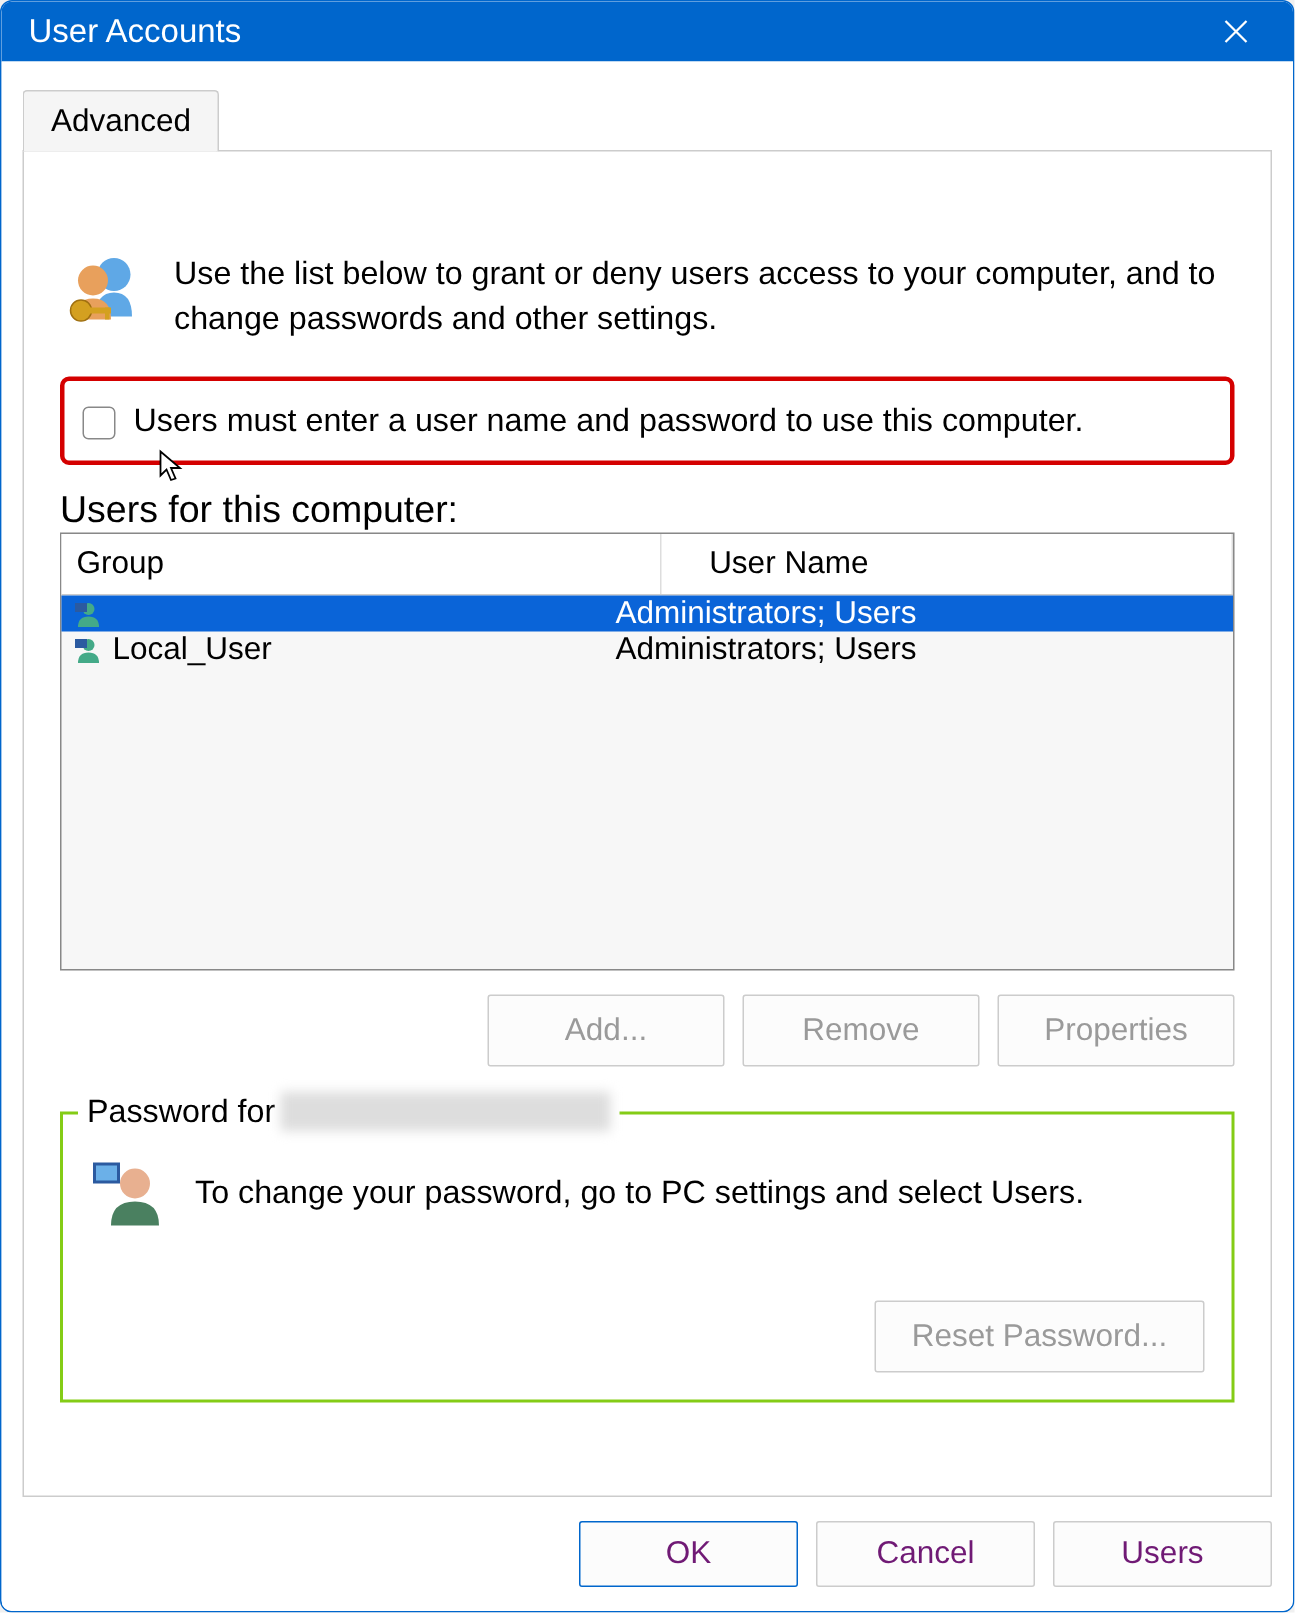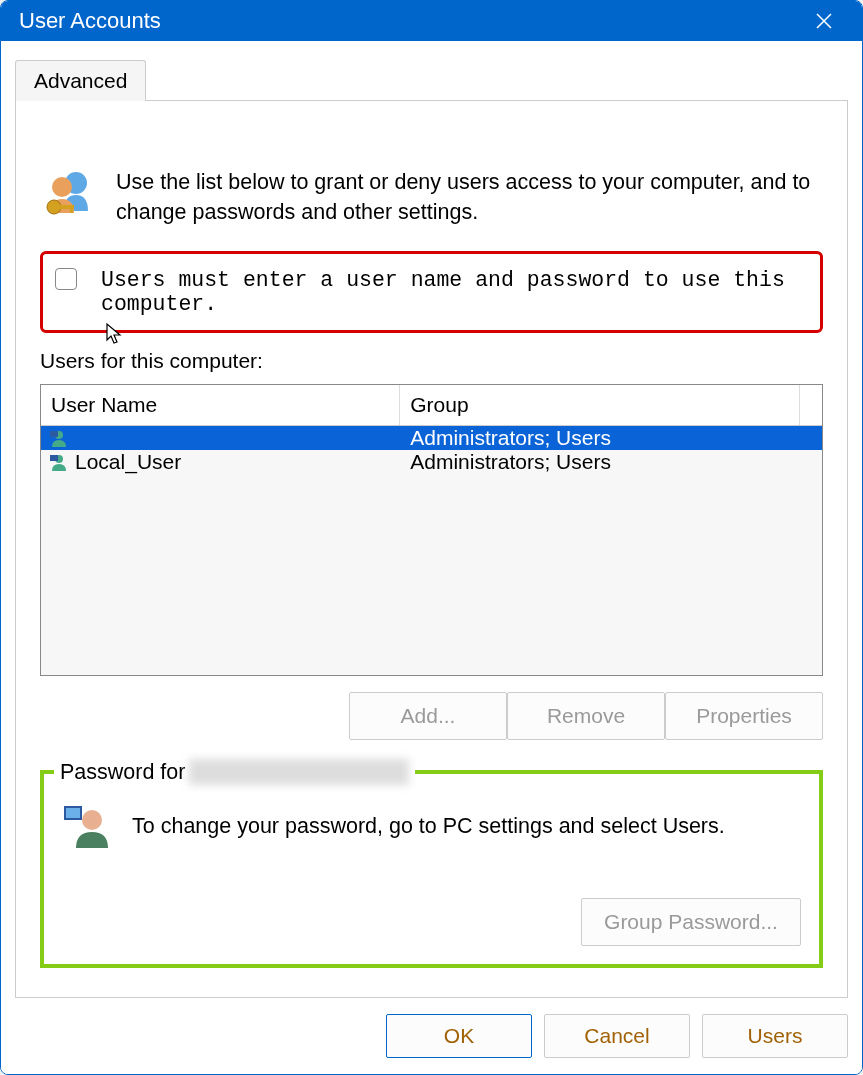--- a/index.html
+++ b/index.html
@@ -98,45 +98,44 @@
     }
     .highlight-box {
       border: 3px solid #d40000;
       border-radius: 6px;
       padding: 14px 12px;
       margin-bottom: 12px;
       position: relative;
     }
     .checkbox-row {
       display: flex;
-      align-items: flex-start;
-      gap: 24px;
-      font-family: Liberation Mono, monospace;
+      align-items: flex-end;
+      gap: 12px;
     }
     .checkbox {
       width: 22px;
       height: 22px;
       border: 1.5px solid #888;
       border-radius: 4px;
       background: #fff;
       flex-shrink: 0;
       cursor: pointer;
     }
     .checkbox-label {
       font-size: 21.5px;
       color: #000;
     }
     .cursor {
       position: absolute;
       left: 62px;
       bottom: -16px;
     }
     .list-label {
-      font-size: 21px;
-      margin-bottom: 11px;
+      font-size: 25px;
+      margin-bottom: 0;
       margin-top: 4px;
     }
     .user-table {
       border: 1px solid #888;
       height: 292px;
       background: #f7f7f7;
       margin-bottom: 16px;
     }
     .table-header {
       display: flex;
@@ -179,38 +178,39 @@
       height: 20px;
       margin-left: 6px;
       margin-right: 4px;
       flex-shrink: 0;
     }
     .td-name { width: calc(46% - 34px); display: flex; align-items: center; }
     .td-group { flex: 1; padding-left: 10px; }
     .button-row {
       display: flex;
       justify-content: flex-end;
+      gap: 12px;
       margin-bottom: 24px;
     }
     .btn {
       min-width: 158px;
       height: 48px;
       border: 1px solid #ccc;
       background: #fcfcfc;
       font-size: 21px;
       color: #9a9a9a;
       cursor: pointer;
       font-family: inherit;
       border-radius: 2px;
     }
     .btn.enabled {
       color: #000;
     }
     .fieldset {
-      border: 4px solid #84cc16;
+      border: 2px solid #84cc16;
       padding: 18px 18px 18px 18px;
       position: relative;
       margin-top: 6px;
     }
     .legend {
       position: absolute;
       top: -15px;
       left: 10px;
       background: #fff;
       padding: 0 6px;
@@ -250,21 +250,21 @@
       display: flex;
       align-items: center;
       justify-content: flex-end;
       gap: 12px;
       padding: 0 14px;
       background: #fff;
     }
     .footer .btn {
       min-width: 146px;
       height: 44px;
-      color: #a16207;
+      color: #701a75;
     }
     .footer .btn.primary {
       border: 1.5px solid #0066cc;
     }
   </style>
 </head>
 <body>
 
 <div class="window">
   <div class="titlebar">
@@ -303,22 +303,22 @@
         </div>
         <svg class="cursor" width="20" height="24" viewBox="0 0 20 24">
           <path d="M2 2 L2 18 L6 14 L9 21 L12 20 L9 13 L15 13 Z" fill="#fff" stroke="#000" stroke-width="1.2"></path>
         </svg>
       </div>
 
       <div class="list-label">Users for this computer:</div>
 
       <div class="user-table">
         <div class="table-header">
+          <div class="th col-group">Group</div>
           <div class="th col-name">User Name</div>
-          <div class="th col-group">Group</div>
         </div>
         <div class="table-body">
           <div class="tr selected">
             <svg class="td-icon" viewBox="0 0 20 20">
                 <circle cx="10" cy="7" r="4" fill="#4a8"></circle>
                 <path d="M3 19 Q3 12 10 12 Q17 12 17 19 Z" fill="#4a8"></path>
                 <rect x="1" y="3" width="8" height="6" fill="#2b5aa0"></rect>
               </svg>
             <div class="td-name">
                 <span class="td-name-text"></span>
@@ -351,21 +351,21 @@
         <div class="password-row">
           <svg class="usericon-small" viewBox="0 0 48 48">
             <rect x="2" y="4" width="18" height="14" fill="#2b5aa0"></rect>
             <rect x="4" y="6" width="14" height="10" fill="#6bb0e8"></rect>
             <circle cx="30" cy="18" r="10" fill="#e8b090"></circle>
             <path d="M14 46 Q14 30 30 30 Q46 30 46 46 Z" fill="#4a8060"></path>
           </svg>
           <div class="password-text">To change your password, go to PC settings and select Users.</div>
         </div>
         <div class="reset-row">
-          <button class="btn" style="min-width:220px">Group Password...</button>
+          <button class="btn" style="min-width:220px">Reset Password...</button>
         </div>
       </div>
 
     </div>
   </div>
 
   <div class="footer">
     <button class="btn primary enabled">OK</button>
     <button class="btn enabled">Cancel</button>
     <button class="btn enabled">Users</button>

